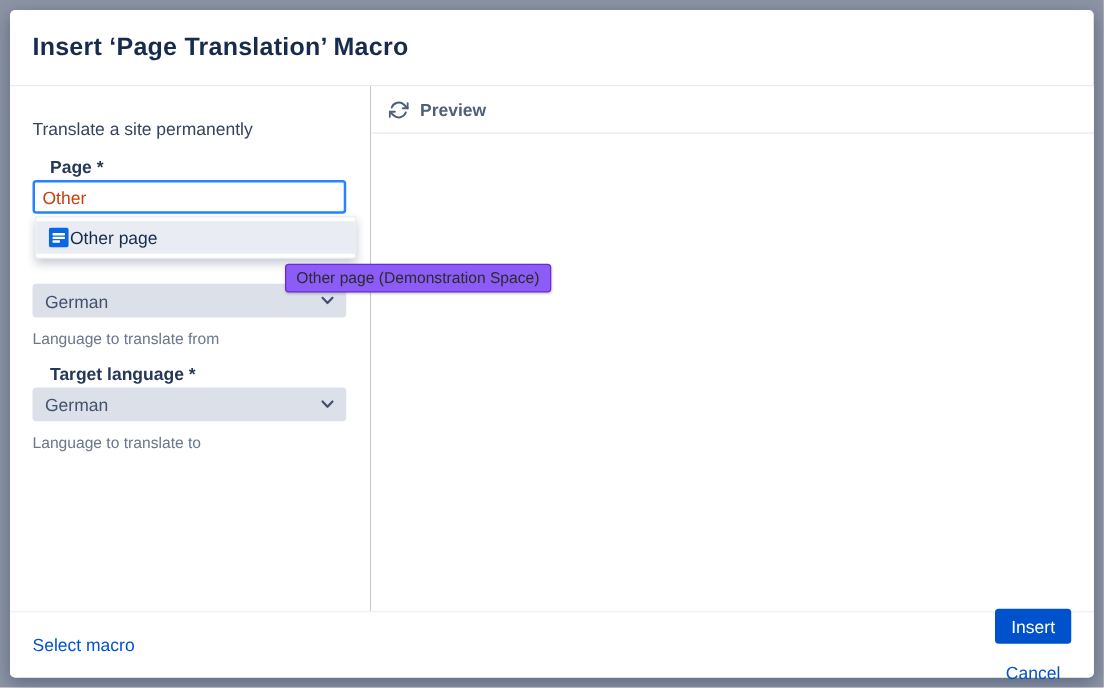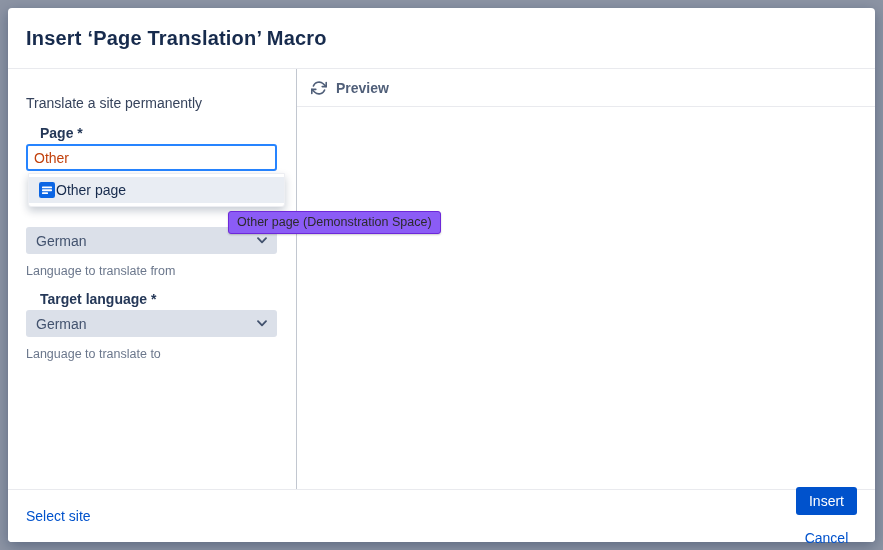--- a/index.html
+++ b/index.html
@@ -152,20 +152,20 @@
           <path d="M2.4 6 a6 6 0 0 1 9.8 -2.2 L15.2 6.6"></path>
           <path d="M13.6 10 a6 6 0 0 1 -9.8 2.2 L0.8 9.4"></path>
         </g>
       </svg>
       <span class="preview-title">Preview</span>
     </div>
     <div></div>
   </div>
 
   <div class="dlg-footer">
-    <a class="link">Select site</a>
+    <a class="link">Select macro</a>
     <div class="footer-right">
       <button class="btn-primary">Insert</button>
       <a class="link">Cancel</a>
     </div>
   </div>
 
 </div>
 
 </body></html>

